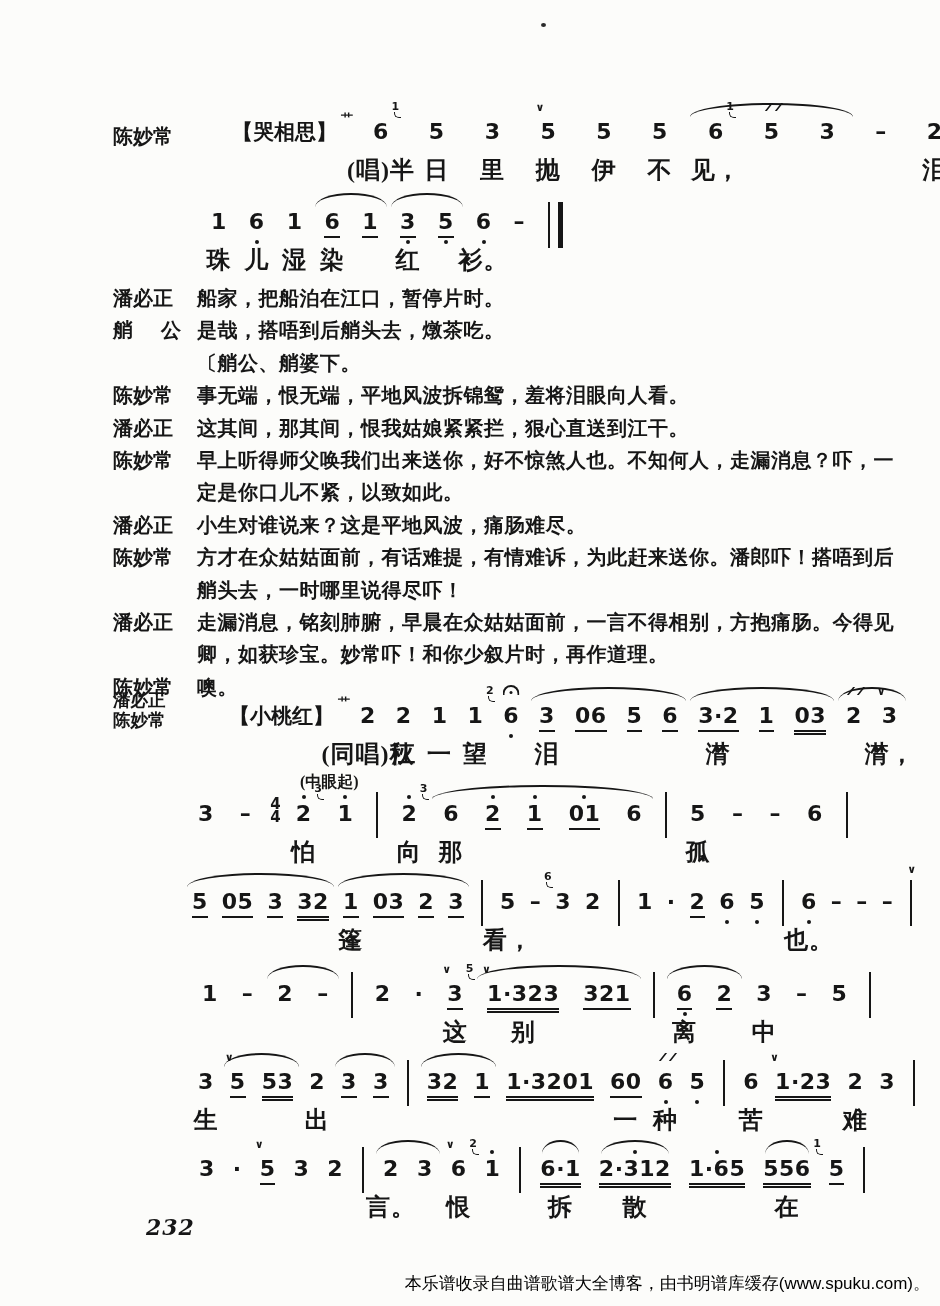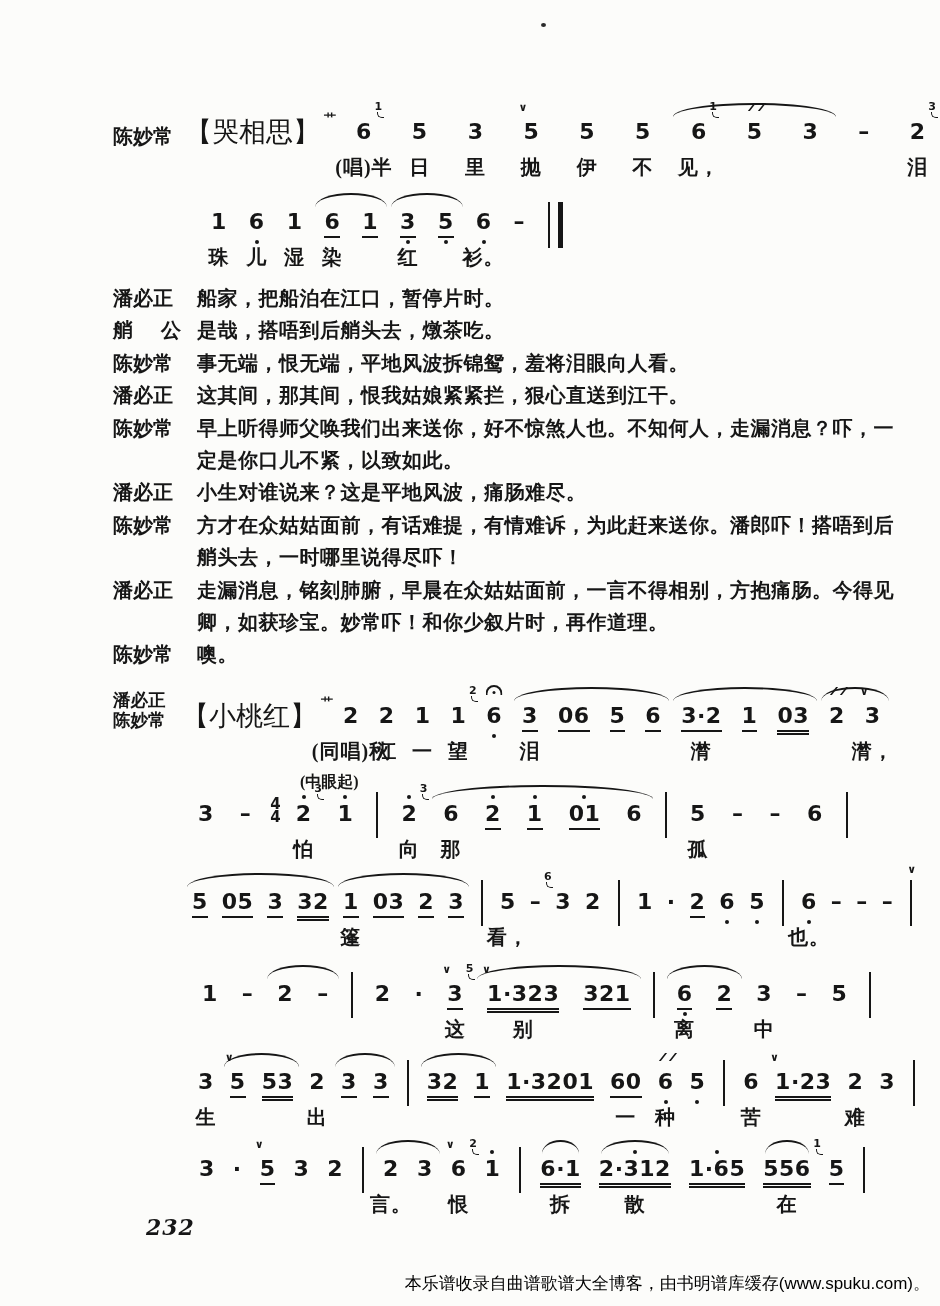--- a/index.html
+++ b/index.html
@@ -20,42 +20,42 @@
   .mrole{position:absolute;font-weight:bold;font-size:20px;line-height:24px;white-space:nowrap;}
   .mrole.duet{font-size:17.5px;line-height:20px;}
   .mnote{position:absolute;font-weight:bold;font-size:16px;}
   .tok{display:inline-block;vertical-align:top;position:relative;text-align:center;margin:0 var(--g,12px);height:30px;}
   .nt{font-family:"DejaVu Sans","Liberation Sans",sans-serif;font-weight:bold;font-size:22px;
       line-height:28px;display:inline-block;position:relative;letter-spacing:.5px;}
   .u1{border-bottom:2px solid #161616;}
   .u2{border-bottom:5px double #161616;}
   .hi::before{content:"";position:absolute;top:-5px;left:50%;margin-left:-2px;width:4px;height:4px;border-radius:50%;background:#161616;}
   .lo::after{content:"";position:absolute;bottom:-8px;left:50%;margin-left:-2px;width:4px;height:4px;border-radius:50%;background:#161616;}
-  .ly{position:absolute;top:36px;left:50%;transform:translateX(-50%);font-size:20px;font-weight:bold;
+  .ly{position:absolute;top:36px;left:50%;transform:translateX(-50%);font-size:24px;font-weight:bold;
       white-space:nowrap;font-family:"Liberation Serif","DejaVu Serif",serif;letter-spacing:1px;}
   .grace{position:absolute;top:-16px;right:-12px;font-size:11px;line-height:10px;font-weight:bold;
          font-family:"DejaVu Sans",sans-serif;}
   .grace::after{content:"";display:block;width:6px;height:5px;margin-left:4px;
                 border-left:1.5px solid #161616;border-bottom:1.5px solid #161616;border-radius:0 0 0 5px;}
   .mk{position:absolute;top:-17px;left:-5px;font-size:11px;font-weight:bold;font-family:"DejaVu Sans",sans-serif;}
   .mkw{position:absolute;top:-15px;left:4px;width:8px;height:8px;
        border-left:2px solid #161616;border-right:2px solid #161616;transform:skewX(-38deg);}
   .mkf{position:absolute;top:-17px;left:50%;transform:translateX(-50%);width:13px;height:8px;
        border:2px solid #161616;border-bottom:none;border-radius:13px 13px 0 0;}
   .mkf::after{content:"";position:absolute;left:50%;top:4px;margin-left:-2px;width:3px;height:3px;border-radius:50%;background:#161616;}
   .grp{display:inline-block;position:relative;vertical-align:top;height:30px;}
   .slur::before{content:"";position:absolute;left:2px;right:2px;top:-15px;height:12px;
        border-top:2px solid #161616;border-radius:50% 50% 0 0/100% 100% 0 0;}
   .bar{display:inline-block;vertical-align:top;width:2px;height:46px;background:#161616;margin:-8px 10px 0 10px;position:relative;}
   .finalbar{display:inline-block;vertical-align:top;width:8px;height:46px;margin:-6px 12px 0 12px;
        border-left:2px solid #161616;border-right:5px solid #161616;}
   .timesig{display:inline-block;vertical-align:top;text-align:center;font-family:"DejaVu Sans",sans-serif;
        font-weight:bold;font-size:15px;line-height:13px;margin:-2px 2px 0 6px;}
-  .qupai{display:inline-block;vertical-align:top;font-size:27px;font-weight:normal;line-height:28px;
-       letter-spacing:0;margin-right:2px;}
+  .qupai{display:inline-block;vertical-align:top;font-size:21px;font-weight:bold;line-height:28px;
+       letter-spacing:0;margin-right:2px;margin-left:47px;}
   .sym{display:inline-block;vertical-align:top;font-size:12px;font-weight:bold;margin:-8px 0 0 2px;}
 
   
   #pageno{position:absolute;left:146px;top:1214px;font-family:"DejaVu Serif",serif;font-style:italic;
        font-weight:bold;font-size:22px;letter-spacing:1px;text-align:right;}
   #footer{position:absolute;right:10px;top:1272px;font-size:17px;color:#000000;
        font-family:"Liberation Sans","DejaVu Sans",sans-serif;}
 </style>
 </head>
 <body>
@@ -86,20 +86,24 @@
           <span>潘必正</span>
         </div>
         <div class="dtext">船家，把船泊在江口，暂停片时。</div>
       </div>
       <div class="drow">
         <div class="drole">
           <span>艄</span>
           <span>公</span>
         </div>
         <div class="dtext">是哉，搭唔到后艄头去，燉茶吃。</div>
+      </div>
+      <div class="drow">
+        <div class="drole"></div>
+        <div class="dtext">〔艄公、艄婆下。</div>
       </div>
       <div class="drow">
         <div class="drole">
           <span>陈妙常</span>
         </div>
         <div class="dtext">事无端，恨无端，平地风波拆锦鸳，羞将泪眼向人看。</div>
       </div>
       <div class="drow">
         <div class="drole">
           <span>潘必正</span>

